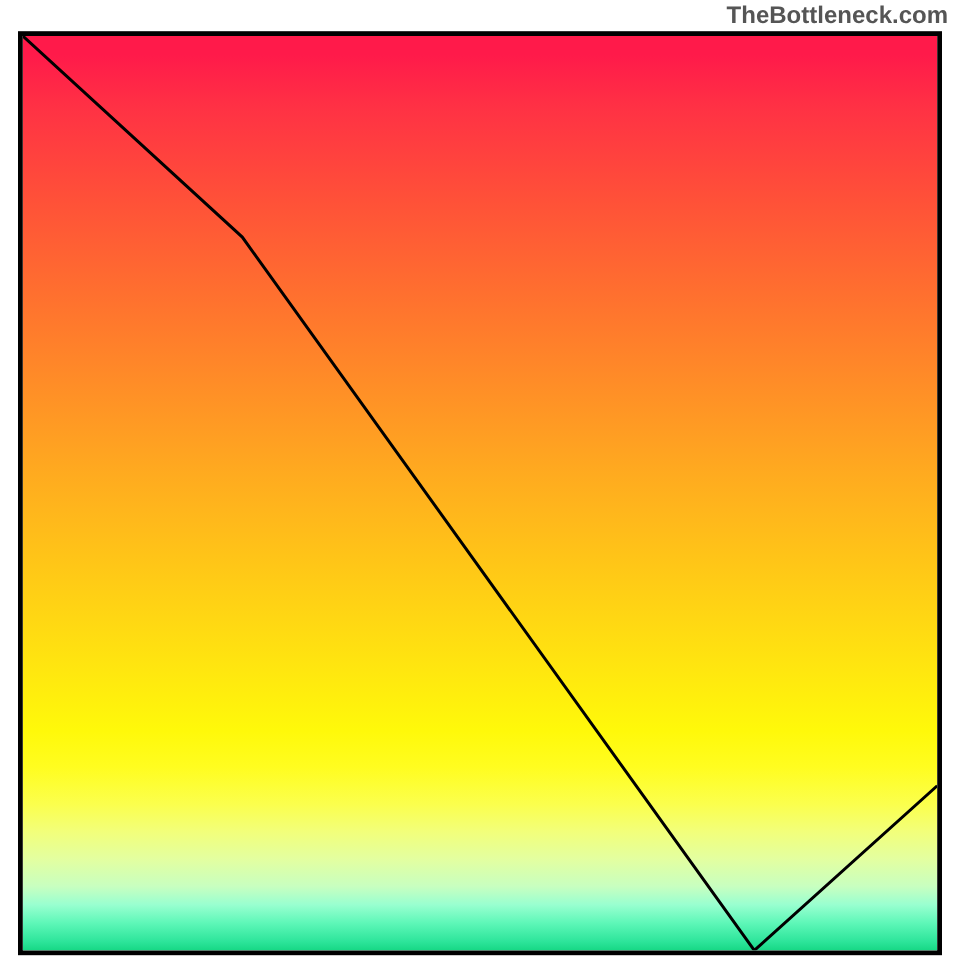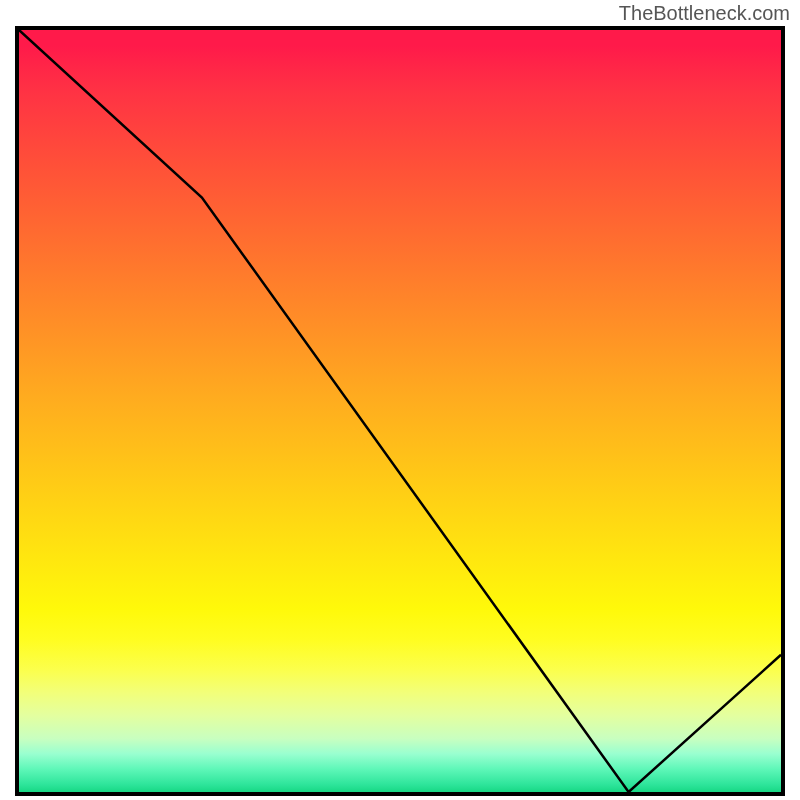--- a/index.html
+++ b/index.html
@@ -13,21 +13,21 @@
   .container {
     position: relative;
     width: 800px;
     height: 800px;
   }
   .attribution {
     position: absolute;
     top: 2px;
     right: 10px;
     font-size: 20px;
-    font-weight: normal;
+    font-weight: bold;
     color: #555555;
   }
   .plot {
     position: absolute;
     left: 15px;
     top: 26px;
     width: 770px;
     height: 770px;
     border: 4px solid #000;
     box-sizing: border-box;

